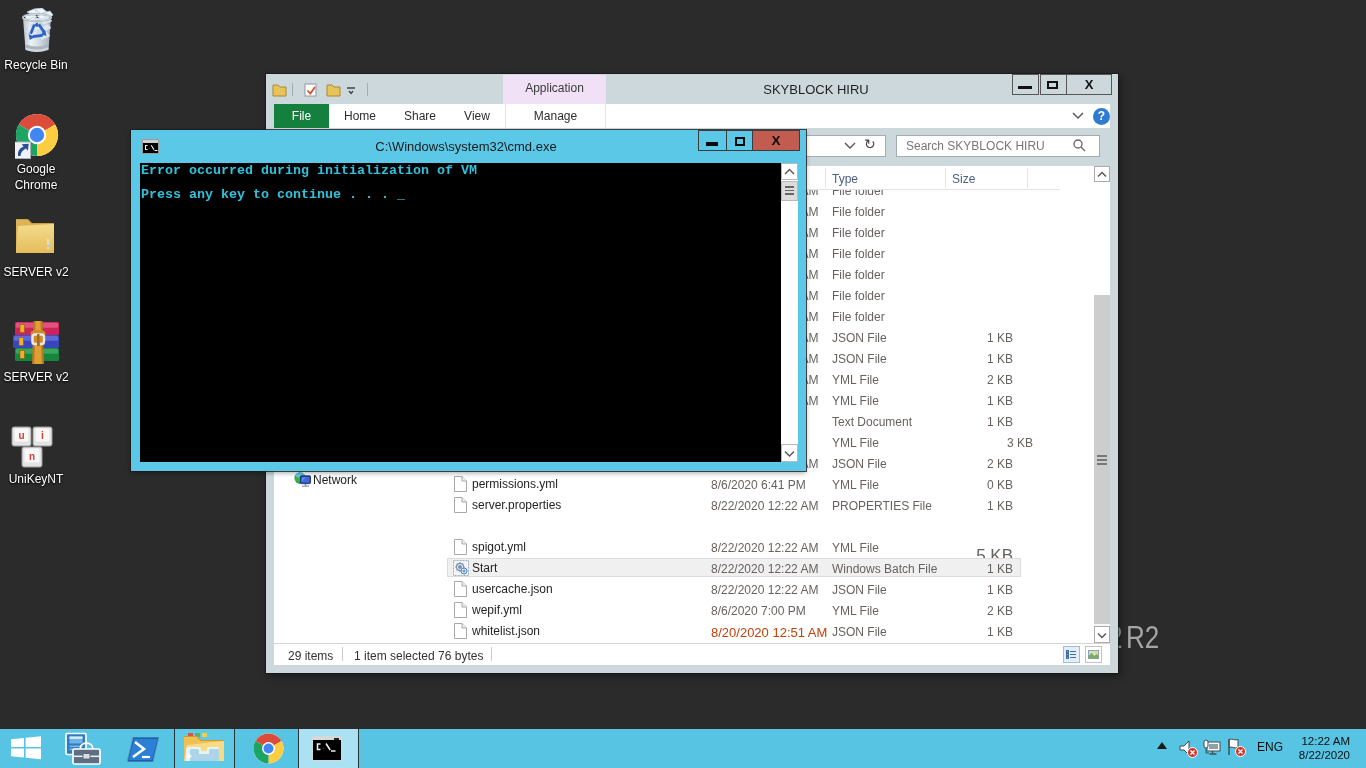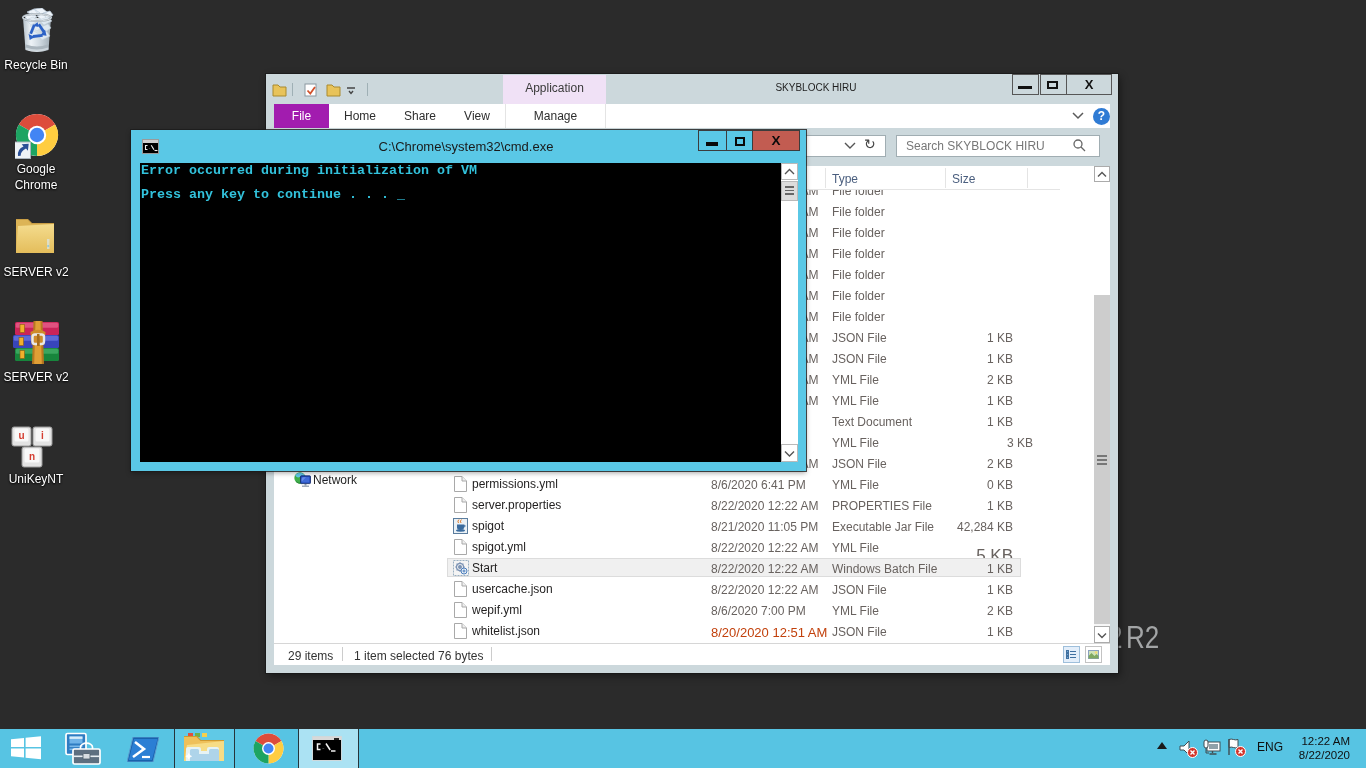--- a/index.html
+++ b/index.html
@@ -11,41 +11,41 @@
 </head>
 <body>
 
 <div class="a" style="left:1108px;top:620px;font-size:31px;color:#a3a5a6;z-index:1;transform:scaleX(0.84);transform-origin:0 0;">2</div>
 <div class="a" style="left:1126px;top:620px;font-size:31px;color:#a3a5a6;z-index:1;transform:scaleX(0.84);transform-origin:0 0;">R2</div>
 
 <div id="explorer" class="a" style="left:266px;top:74px;width:852px;height:599px;background:#ccd8dc;z-index:2;box-shadow:0 0 0 1px rgba(20,20,20,.55),2px 3px 8px rgba(0,0,0,.45);">
 
   <div class="a" style="left:237px;top:1px;width:103px;height:29px;background:#f0e1f6;"></div>
   <div class="a" style="left:237px;top:0;width:103px;height:29px;font-size:12px;color:#3a3a3a;text-align:center;line-height:29px;">Application Chrome</div>
-  <div class="a" style="left:440px;top:8px;width:220px;text-align:center;font-size:10px;color:#1f1f1f;">SKYBLOCK HIRU</div>
+  <div class="a" style="left:440px;top:8px;width:220px;text-align:center;font-size:13px;color:#1f1f1f;">SKYBLOCK HIRU</div>
 
   <div class="a" style="left:746px;top:0px;width:27px;height:21px;border:1px solid #565656;box-sizing:border-box;"></div>
   <div class="a" style="left:774px;top:0px;width:27px;height:21px;border:1px solid #565656;box-sizing:border-box;"></div>
   <div class="a" style="left:800px;top:0px;width:46px;height:21px;border:1px solid #565656;box-sizing:border-box;"></div>
   <div class="a" style="left:752px;top:12px;width:14px;height:3px;background:#111;"></div>
   <div class="a" style="left:781px;top:7px;width:11px;height:8px;border:2px solid #111;box-sizing:border-box;"></div>
   <div class="a" style="left:815px;top:3px;width:16px;height:15px;font-size:13px;font-weight:bold;color:#111;text-align:center;line-height:15px;">X</div>
 
   <svg class="a" style="left:6px;top:8px;" width="100" height="16" viewBox="0 0 100 16">
     <path d="M1 3 h5 l2 2 h6 v9 h-13 z" fill="#e8c35a" stroke="#a98a2f" stroke-width="1"></path>
     <rect x="20" y="1" width="1" height="13" fill="#9fb0b5"></rect>
     <rect x="33" y="2" width="11" height="12" fill="#fff" stroke="#8a97a0"></rect>
     <path d="M35.5 8.5 l2.8 3 l4.7 -6.5" stroke="#d2522c" stroke-width="1.8" fill="none"></path>
     <path d="M55 3 h5 l2 2 h6 v9 h-13 z" fill="#e8c35a" stroke="#a98a2f" stroke-width="1"></path>
     <path d="M75 6 h8 M77 9 l2 2.5 l2 -2.5" stroke="#444" stroke-width="1.4" fill="none"></path>
     <rect x="95" y="1" width="1" height="13" fill="#9fb0b5"></rect>
   </svg>
 
   <div class="a" style="left:8px;top:30px;width:836px;height:24px;background:#fff;"></div>
-  <div class="a" style="left:8px;top:30px;width:55px;height:24px;background:#a21caf;color:#fff;font-size:12px;text-align:center;line-height:24px;">File</div>
+  <div class="a" style="left:8px;top:30px;width:55px;height:24px;background:#15803d;color:#fff;font-size:12px;text-align:center;line-height:24px;">File</div>
   <div class="a" style="left:63px;top:30px;width:62px;height:24px;color:#2e2e2e;font-size:12px;text-align:center;line-height:24px;">Home</div>
   <div class="a" style="left:125px;top:30px;width:58px;height:24px;color:#2e2e2e;font-size:12px;text-align:center;line-height:24px;">Share</div>
   <div class="a" style="left:183px;top:30px;width:56px;height:24px;color:#2e2e2e;font-size:12px;text-align:center;line-height:24px;">View</div>
   <div class="a" style="left:239px;top:30px;width:101px;height:24px;color:#2e2e2e;font-size:12px;text-align:center;line-height:24px;border-left:1px solid #e4e4e4;border-right:1px solid #e4e4e4;box-sizing:border-box;">Manage</div>
   <svg class="a" style="left:806px;top:37px;" width="12" height="10" viewBox="0 0 12 10">
       <path d="M1 2 l5 5 l5 -5" stroke="#5a5a5a" stroke-width="1.5" fill="none"></path>
     </svg>
   <div class="a" style="left:827px;top:34px;width:17px;height:17px;border-radius:50%;background:#2f7bd4;color:#fff;font-size:12px;font-weight:bold;text-align:center;line-height:17px;">?</div>
 
   <div class="a" style="left:30px;top:61px;width:590px;height:22px;background:#fff;border:1px solid #a0adb2;box-sizing:border-box;"></div>
@@ -220,33 +220,20 @@
       </div>
   <div class="a" style="left:0;top:305px;width:786px;height:21px;">
         <svg class="a" style="left:179px;top:2px;" width="14" height="16" viewBox="0 0 14 16">
           <path d="M1.5 0.5 h7.5 l4.5 4.5 v10.5 h-12z" fill="#fff" stroke="#a9a9a9"></path>
           <path d="M9 0.5 v4.5 h4.5" fill="#efefef" stroke="#a9a9a9"></path>
         </svg>
         <div class="a" style="left:198px;top:3px;font-size:12px;color:#211f1f;">server.properties</div>
         <div class="a" style="left:437px;top:3.5px;font-size:12px;color:#68625f;">8/22/2020 12:22 AM</div>
         <div class="a" style="left:558px;top:3.5px;font-size:12px;color:#68625f;">PROPERTIES File</div>
         <div class="a" style="left:659px;top:3.5px;width:80px;text-align:right;font-size:12px;color:#68625f;">1 KB</div>
-      </div>
-  <div class="a" style="left:0;top:326px;width:786px;height:21px;">
-        <svg class="a" style="left:179px;top:2px;" width="15" height="16" viewBox="0 0 15 16">
-          <rect x="0.5" y="0.5" width="14" height="15" fill="#eaf1f6" stroke="#5b7d9e"></rect>
-          <path d="M5.5 5 q-1.5 -2 0.5 -3.5 M8 5 q-1.5 -2 0.5 -3.5" stroke="#e07b2a" stroke-width="1" fill="none"></path>
-          <path d="M4 6.5 h7 v3 a3.5 2.5 0 0 1 -7 0z" fill="#3a6b9e"></path>
-          <path d="M11 7 q2.5 0.3 0 2.5" stroke="#3a6b9e" fill="none"></path>
-          <ellipse cx="7.5" cy="12.5" rx="4.5" ry="1.2" fill="#3a6b9e"></ellipse>
-        </svg>
-        <div class="a" style="left:198px;top:3px;font-size:12px;color:#211f1f;">spigot</div>
-        <div class="a" style="left:437px;top:3.5px;font-size:12px;color:#68625f;">8/21/2020 11:05 PM</div>
-        <div class="a" style="left:558px;top:3.5px;font-size:12px;color:#68625f;">Executable Jar File</div>
-        <div class="a" style="left:659px;top:3.5px;width:80px;text-align:right;font-size:12px;color:#68625f;">42,284 KB</div>
       </div>
   <div class="a" style="left:0;top:347px;width:786px;height:21px;">
         <svg class="a" style="left:179px;top:2px;" width="14" height="16" viewBox="0 0 14 16">
           <path d="M1.5 0.5 h7.5 l4.5 4.5 v10.5 h-12z" fill="#fff" stroke="#a9a9a9"></path>
           <path d="M9 0.5 v4.5 h4.5" fill="#efefef" stroke="#a9a9a9"></path>
         </svg>
         <div class="a" style="left:198px;top:3px;font-size:12px;color:#211f1f;">spigot.yml</div>
         <div class="a" style="left:437px;top:3.5px;font-size:12px;color:#68625f;">8/22/2020 12:22 AM</div>
         <div class="a" style="left:558px;top:3.5px;font-size:12px;color:#68625f;">YML File</div>
         <div class="a" style="left:659px;top:9px;width:80px;text-align:right;font-size:17px;color:#68625f;">5 KB</div>
@@ -343,21 +330,21 @@
     <div class="a" style="left:0;top:0;width:15px;height:2.5px;background:#cfcfcf;"></div>
     <svg class="a" style="left:1px;top:3.5px;" width="14" height="9" viewBox="0 0 14 9">
       <g stroke="#f0f0f0" stroke-width="1.1" fill="none">
         <path d="M3.5 1.5 h-2 v4 h2"></path>
         <path d="M5.5 2.5 v0.1 M5.5 4.8 v0.1" stroke-width="1.3"></path>
         <path d="M7.2 1.2 l2.8 4.6"></path>
         <path d="M10.5 6.5 h3"></path>
       </g>
     </svg>
   </div>
-  <div class="a" style="left:200px;top:9px;width:270px;text-align:center;font-size:13px;color:#1a1a1a;">C:\Chrome\system32\cmd.exe</div>
+  <div class="a" style="left:200px;top:9px;width:270px;text-align:center;font-size:13px;color:#1a1a1a;">C:\Windows\system32\cmd.exe</div>
 
   <div class="a" style="left:567px;top:0px;width:29px;height:21px;border:1px solid #3c3c3c;box-sizing:border-box;"></div>
   <div class="a" style="left:595px;top:0px;width:27px;height:21px;border:1px solid #3c3c3c;box-sizing:border-box;"></div>
   <div class="a" style="left:621px;top:0px;width:48px;height:21px;border:1px solid #3c3c3c;background:#c25c51;box-sizing:border-box;"></div>
   <div class="a" style="left:575px;top:12px;width:12px;height:3.5px;background:#0a0a0a;"></div>
   <div class="a" style="left:604px;top:7px;width:10px;height:8.5px;border:2px solid #0a0a0a;box-sizing:border-box;"></div>
   <div class="a" style="left:637px;top:3px;width:16px;height:16px;color:#0a0a0a;font-weight:bold;font-size:13.5px;text-align:center;line-height:16px;">X</div>
 
   <div class="a" style="left:9px;top:33px;width:641px;height:299px;background:#000;"></div>
   <div class="a cmdtxt" style="left:10px;top:34.5px;">Error occurred during initialization of VM</div>

